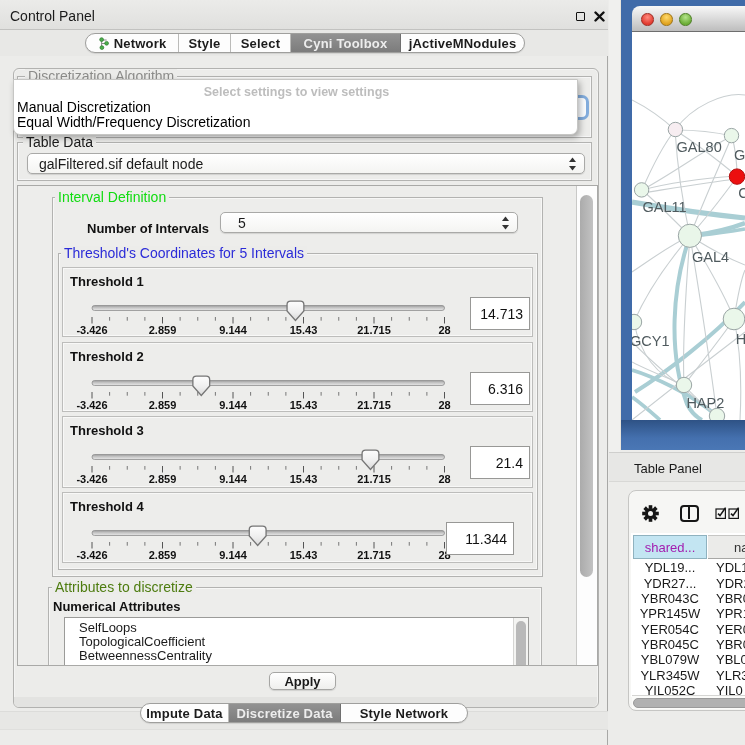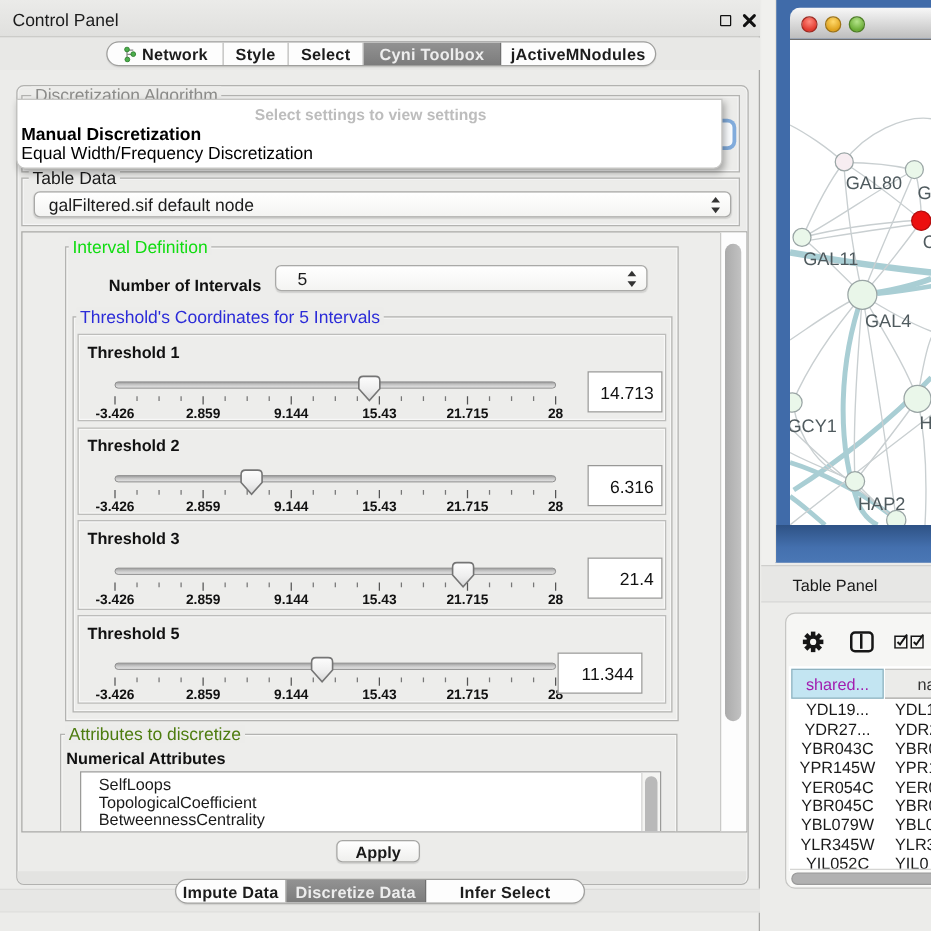--- a/index.html
+++ b/index.html
@@ -211,21 +211,21 @@
             <text x="240.5" y="66" font-size="11" font-weight="bold" fill="#111" text-anchor="middle">15.43</text>
             <text x="311.0" y="66" font-size="11" font-weight="bold" fill="#111" text-anchor="middle">21.715</text>
             <text x="381.5" y="66" font-size="11" font-weight="bold" fill="#111" text-anchor="middle">28</text>
             <g transform="translate(307.47,40.0)">
               <path d="M -8.4 -3.4 Q -8.4 -6.9 -4.9 -6.9 L 4.9 -6.9 Q 8.4 -6.9 8.4 -3.4 L 8.4 3 L 0 12.4 L -8.4 3 Z" fill="url(#th)" stroke="#757575" stroke-width="1.3"></path>
             </g>
           </svg>
         </div>
         <div class="tfield" style="left:452px;top:260px;width:60px;height:33px">21.4</div>
         <div class="thbox" style="left:44px;top:306px;width:471px;height:71px">
-          <div class="thtitle">Threshold 5</div>
+          <div class="thtitle">Threshold 4</div>
           <svg class="abs" style="left:0;top:0" width="471" height="70" viewBox="0 0 471 70">
             <defs>
               <linearGradient id="tg" x1="0" y1="0" x2="0" y2="1">
                 <stop offset="0" stop-color="#9A9A9A"></stop>
                 <stop offset="0.45" stop-color="#C6C6C6"></stop>
                 <stop offset="1" stop-color="#E8E8E8"></stop>
               </linearGradient>
               <linearGradient id="th" x1="0" y1="0" x2="0" y2="1">
                 <stop offset="0" stop-color="#FDFDFD"></stop>
                 <stop offset="0.6" stop-color="#EDEDED"></stop>
@@ -272,26 +272,26 @@
         <div class="abs" style="left:46px;top:431px;width:465px;height:49px;border:1px solid #9B9B99;background:#fff;overflow:hidden">
           <div style="position:absolute;left:14px;top:3px;font-size:13px;color:#1a1a1a;line-height:14.2px">SelfLoops<br>TopologicalCoefficient<br>BetweennessCentrality</div>
           <div style="position:absolute;right:0;top:0;width:15px;height:49px;background:#F4F4F2;border-left:1px solid #D5D5D3"></div>
           <div style="position:absolute;right:2.5px;top:3px;width:10px;height:60px;background:#B9B9B9;border-radius:5px"></div>
         </div>
       </div>
       <div class="abs" style="left:269px;top:672px;width:67px;height:18px;background:linear-gradient(#FFFFFF,#EFEFED);border:1px solid #A6A6A4;border-radius:5px;display:flex;align-items:center;justify-content:center;font-size:13px;font-weight:bold;color:#1a1a1a;box-shadow:0 1px 1px rgba(0,0,0,.12)">Apply</div>
       <div class="seg" style="left:140px;top:703px;width:328px;height:20px">
         <div style="width:88px">Impute Data</div>
         <div class="sel" style="width:112px">Discretize Data</div>
-        <div style="flex:1">Infer Select</div>
+        <div style="flex:1">Style Network</div>
       </div>
     </div>
     <div class="abs" style="left:13px;top:79px;width:565px;height:56px;background:#fff;border:1px solid #C6C6C4;border-radius:0 0 7px 7px;box-shadow:2px 3px 6px rgba(0,0,0,.30);z-index:50">
       <div class="abs" style="left:0;top:5px;width:565px;text-align:center;font-size:12.5px;font-weight:bold;color:#BDBDBD">Select settings to view settings</div>
-      <div class="abs" style="left:3px;top:19px;font-size:14px;font-weight:bold;color:#000">Manual Discretization</div>
+      <div class="abs" style="left:3px;top:19px;font-size:14px;font-weight:normal;color:#000">Manual Discretization</div>
       <div class="abs" style="left:3px;top:34px;font-size:14px;color:#000">Equal Width/Frequency Discretization</div>
     </div>
     <div class="abs" style="left:608.5px;top:0;width:11.5px;height:452px;background:#F0F0EE"></div>
     <div class="abs" style="left:619.5px;top:0;width:125.5px;height:450px;background:#406BA9;border-left:1px solid #E9E5DD"></div>
     <div class="abs" style="left:620.5px;top:420px;width:124.5px;height:30px;background:linear-gradient(#2E5285,#4470AE 60%,#4A77B5)"></div>
     <div class="abs" style="left:632px;top:6px;width:113px;height:26px;background:linear-gradient(#F8F8F8,#BDBDBD);border-radius:8px 0 0 0;border-bottom:1px solid #6E6E6E">
       <div class="abs" style="left:9px;top:7px;width:12.5px;height:12.5px;border-radius:50%;background:radial-gradient(circle at 50% 30%,#FF8A7E,#E23B30 70%);border:1px solid #9F2C24"></div>
       <div class="abs" style="left:28px;top:7px;width:12.5px;height:12.5px;border-radius:50%;background:radial-gradient(circle at 50% 30%,#FFD96B,#E0A31F 70%);border:1px solid #9E7417"></div>
       <div class="abs" style="left:47px;top:7px;width:12.5px;height:12.5px;border-radius:50%;background:radial-gradient(circle at 50% 30%,#B4E48A,#6CAE38 70%);border:1px solid #4E7F26"></div>
     </div>

